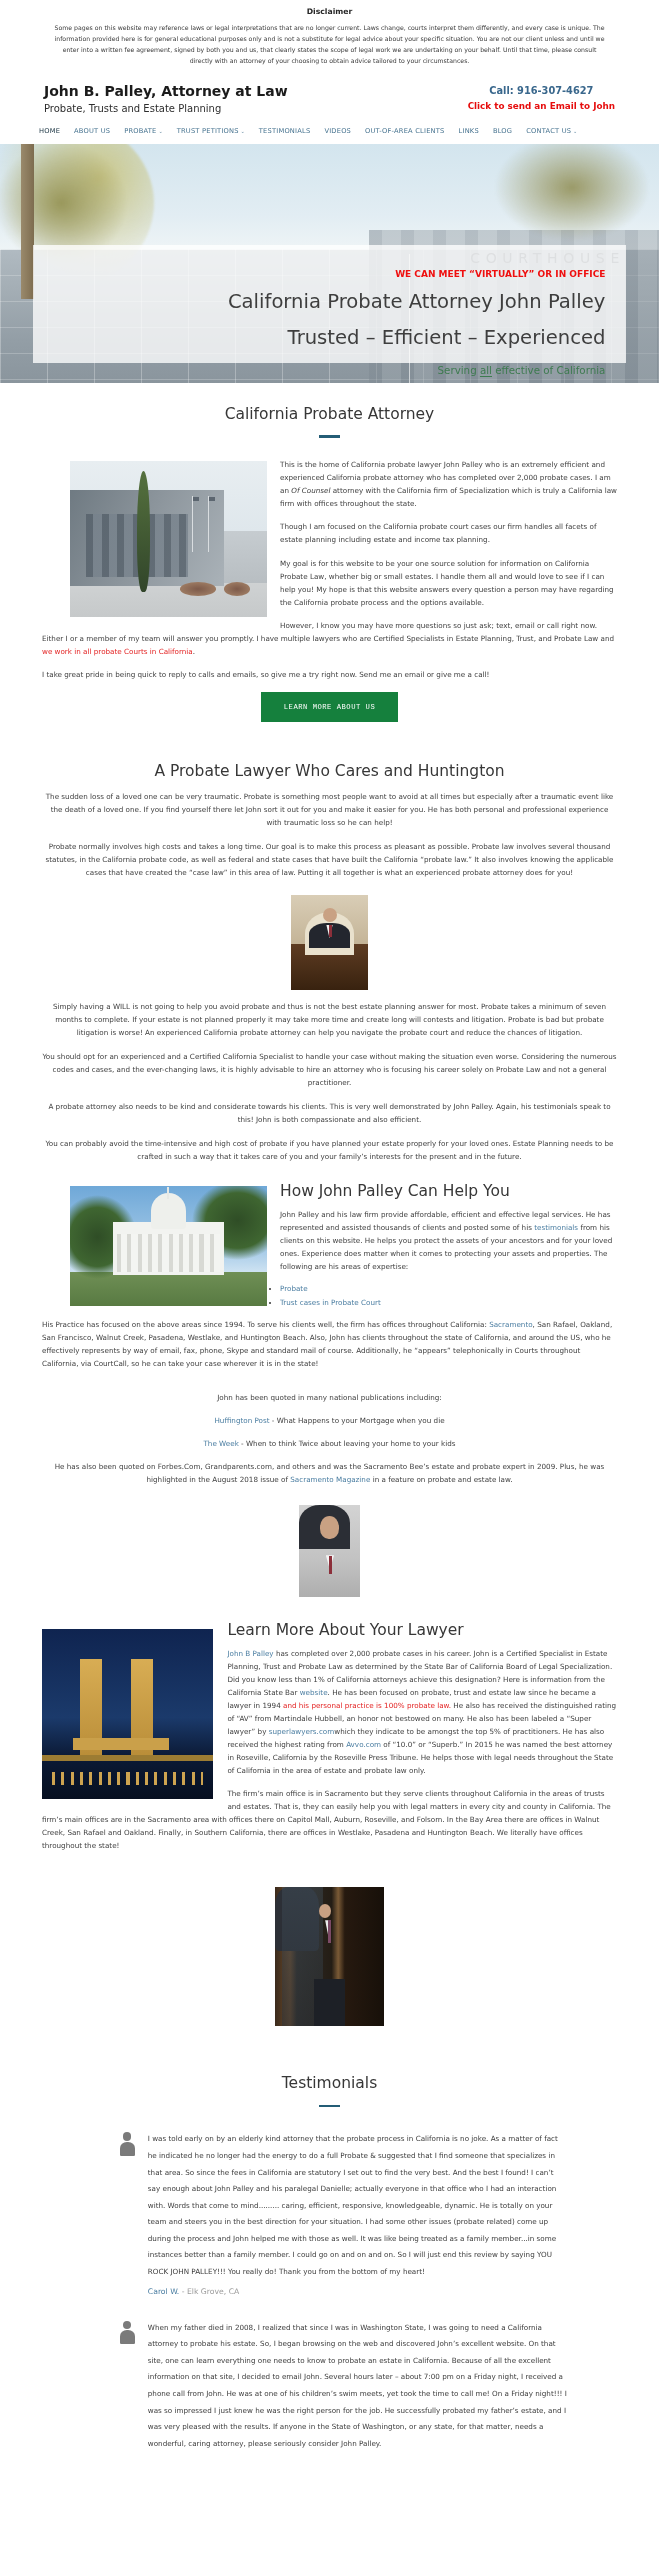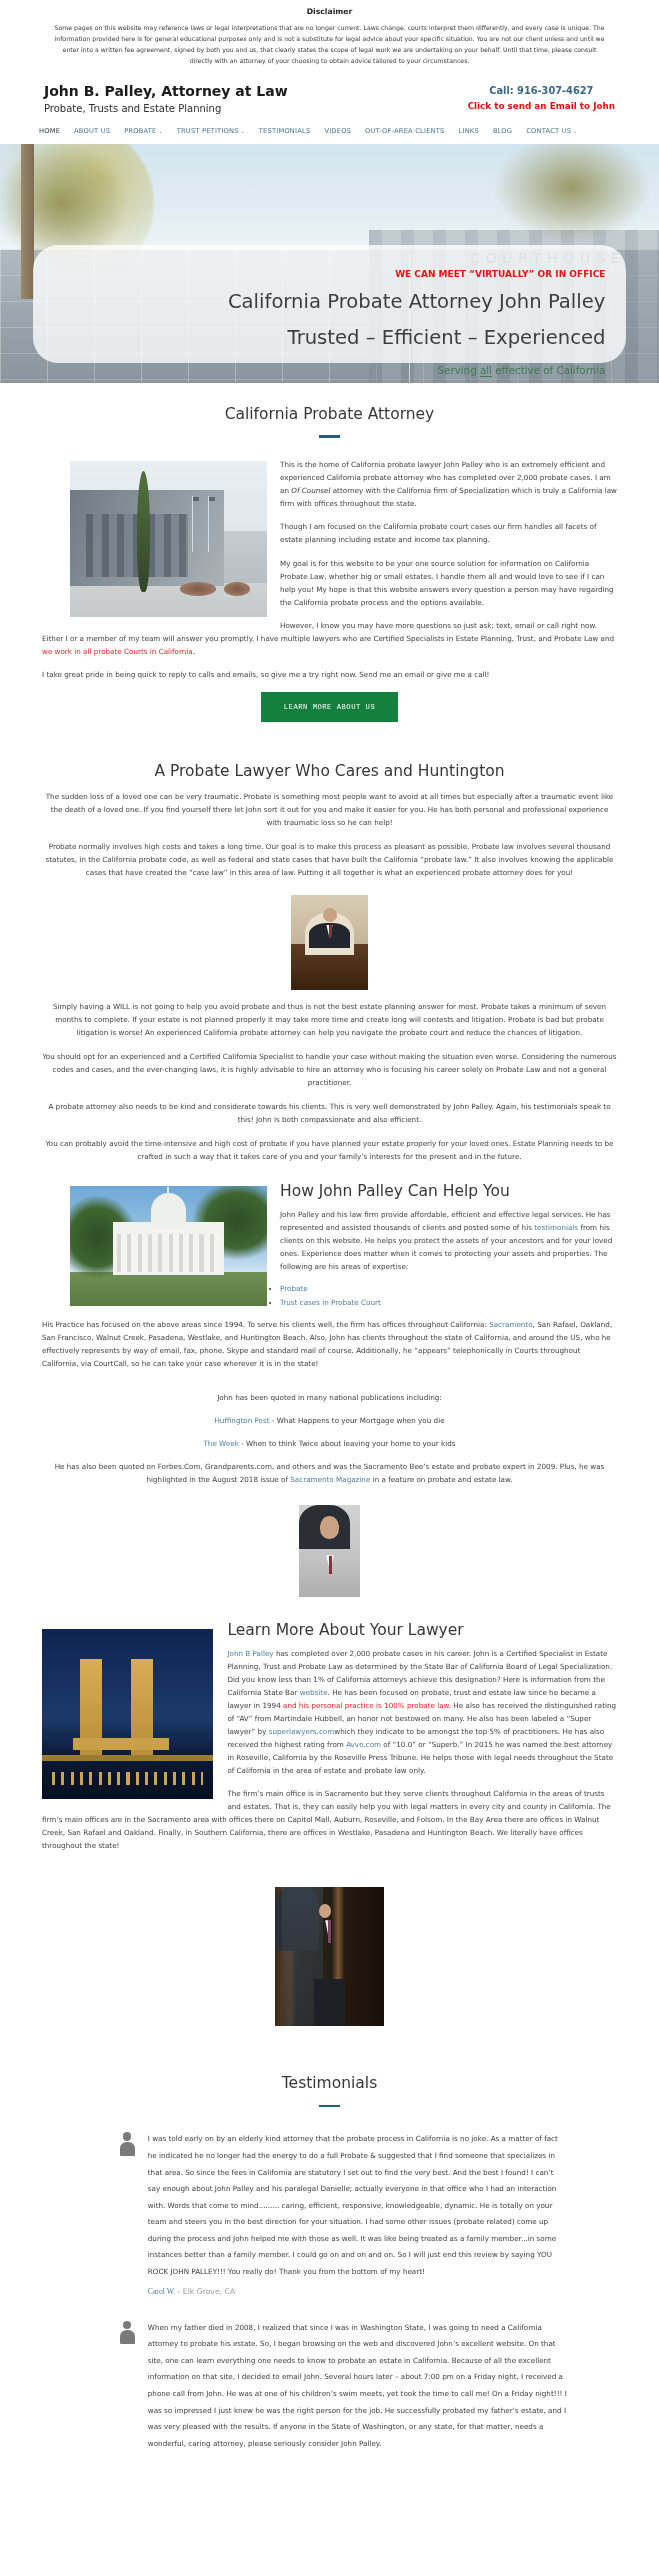--- a/index.html
+++ b/index.html
@@ -39,21 +39,21 @@
   .tree { position:absolute; border-radius:50%; filter:blur(1px); }
   .tree-left { left:-31px; top:-26px; width:185px; height:170px;
     background:radial-gradient(closest-side,rgba(150,148,86,.95),rgba(150,148,86,0) 72%),
                radial-gradient(circle at 70% 35%,rgba(198,190,110,.8),transparent 60%); }
   .tree-right { right:-20.6px; top:-31px; width:216px; height:149px;
     background:radial-gradient(closest-side,rgba(143,140,80,.85),rgba(143,140,80,0) 72%); }
   .trunk { position:absolute; left:20.6px; top:0; width:13.4px; height:155px; background:linear-gradient(90deg,#9a8a6c,#7d6c4f); filter:blur(0.5px); }
   .flagpole { position:absolute; left:62%; top:46%; width:1.5px; height:54%; background:#cfd4d7; }
   .hero-sign { position:absolute; top:106px; right:34px; font-size:14px; letter-spacing:5.7px; color:#676e75; }
   .hero-overlay { position:absolute; left:33px; right:33px; top:101px; bottom:20.6px;
-    background:rgba(255,255,255,.78); padding:20.6px 20.6px 0 14px;border-radius:25px; }
+    background:rgba(255,255,255,.78); padding:20.6px 20.6px 0 14px; }
   .hero-eyebrow { color:#ef0f0f; font-weight:bold; font-size:9px; margin:3.1px 0 11.3px; }
   .hero-title-line { font-size:19.6px; color:#3e3e3e; line-height:1.25; margin:0 0 11.3px; font-weight:400; }
   .hero-serving { color:#3e7b50; font-size:10.3px; margin:13.4px 0 0; }
   .hero-serving u { text-underline-offset:1.5px; }
   .hero-tagline { color:#ef0f0f; font-size:11px; margin:12.4px 0 0; }
   .btn { display:inline-block; background:#15803d; color:#fff; font-size:7.2px; letter-spacing:0.5px; padding:10.8px 23px; border:none; cursor:pointer; font-family:Liberation Mono, monospace; }
   .hero-btn { margin-top:14.4px; }
 
   
   .sec-title { font-size:15.5px; font-weight:400; color:#373737; text-align:center; margin:21.6px 0 0; }
@@ -127,21 +127,21 @@
   .door-tie { position:absolute; left:49%; top:24%; width:2.6px; height:23px; background:#7c4a66; }
   .door-legs { position:absolute; left:36%; top:66%; width:28%; height:34%; background:#1d2026; }
 
   
   .t-item { display:flex; gap:11.3px; margin:24px 49px 0 76px; }
   .t-icon { flex:none; width:18.5px; height:28px; position:relative; }
   .t-icon::before { content:""; position:absolute; left:4.6px; top:1px; width:8.8px; height:8.8px; border-radius:50%; background:#7a7a7a; }
   .t-icon::after { content:""; position:absolute; left:1.5px; top:10.8px; width:15px; height:13.4px; border-radius:46% 46% 8% 8%; background:#7a7a7a; }
   .t-text { font-size:7.2px; line-height:2.3; color:#3c3c3c; }
   .t-author { margin-top:6.2px; font-size:7.7px; }
-  .t-author a { color:#4a7da1;font-family:Liberation Serif, serif; }
+  .t-author a { color:#4a7da1; }
   .t-loc { color:#9b9b9b; }
 
   .clear { clear:both; }
 </style>
 </head>
 <body>
 
 <section class="disclaimer">
   <h3>Disclaimer</h3>
   <p>Some pages on this website may reference laws or legal interpretations that are no longer current. Laws change, courts interpret them differently, and every case is unique. The information provided here is for general educational purposes only and is not a substitute for legal advice about your specific situation. You are not our client unless and until we enter into a written fee agreement, signed by both you and us, that clearly states the scope of legal work we are undertaking on your behalf. Until that time, please consult directly with an attorney of your choosing to obtain advice tailored to your circumstances.</p>

